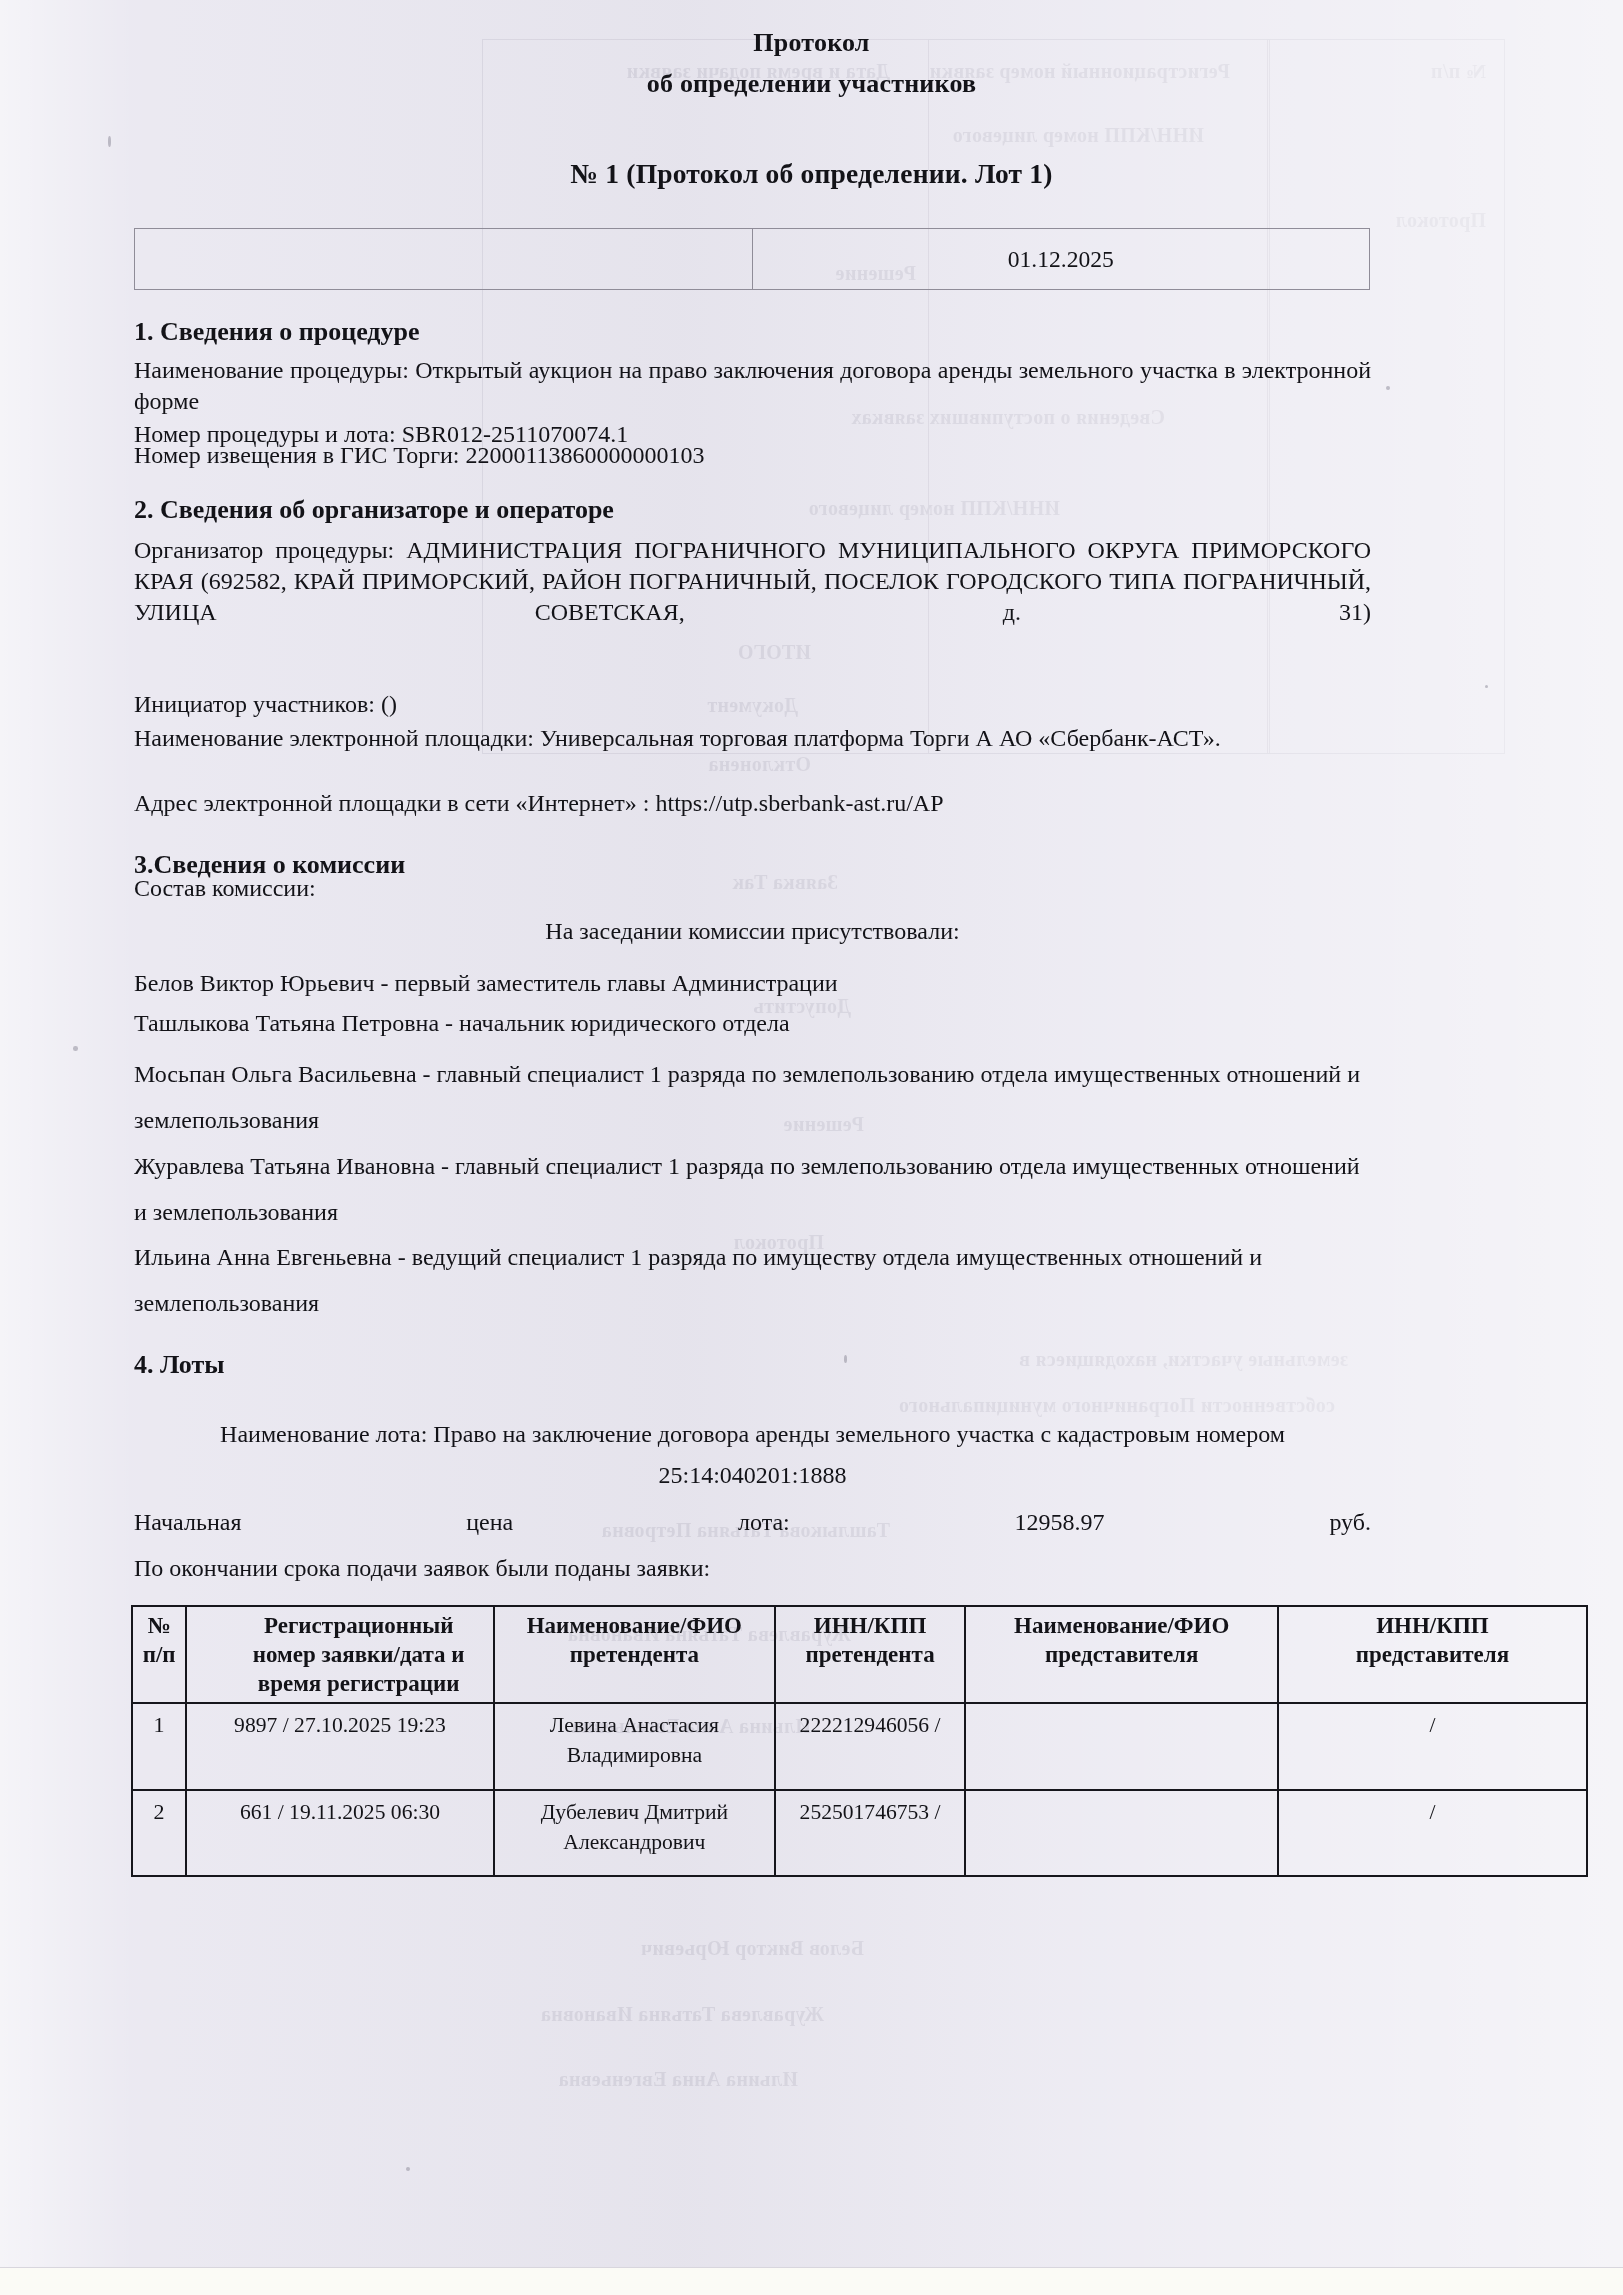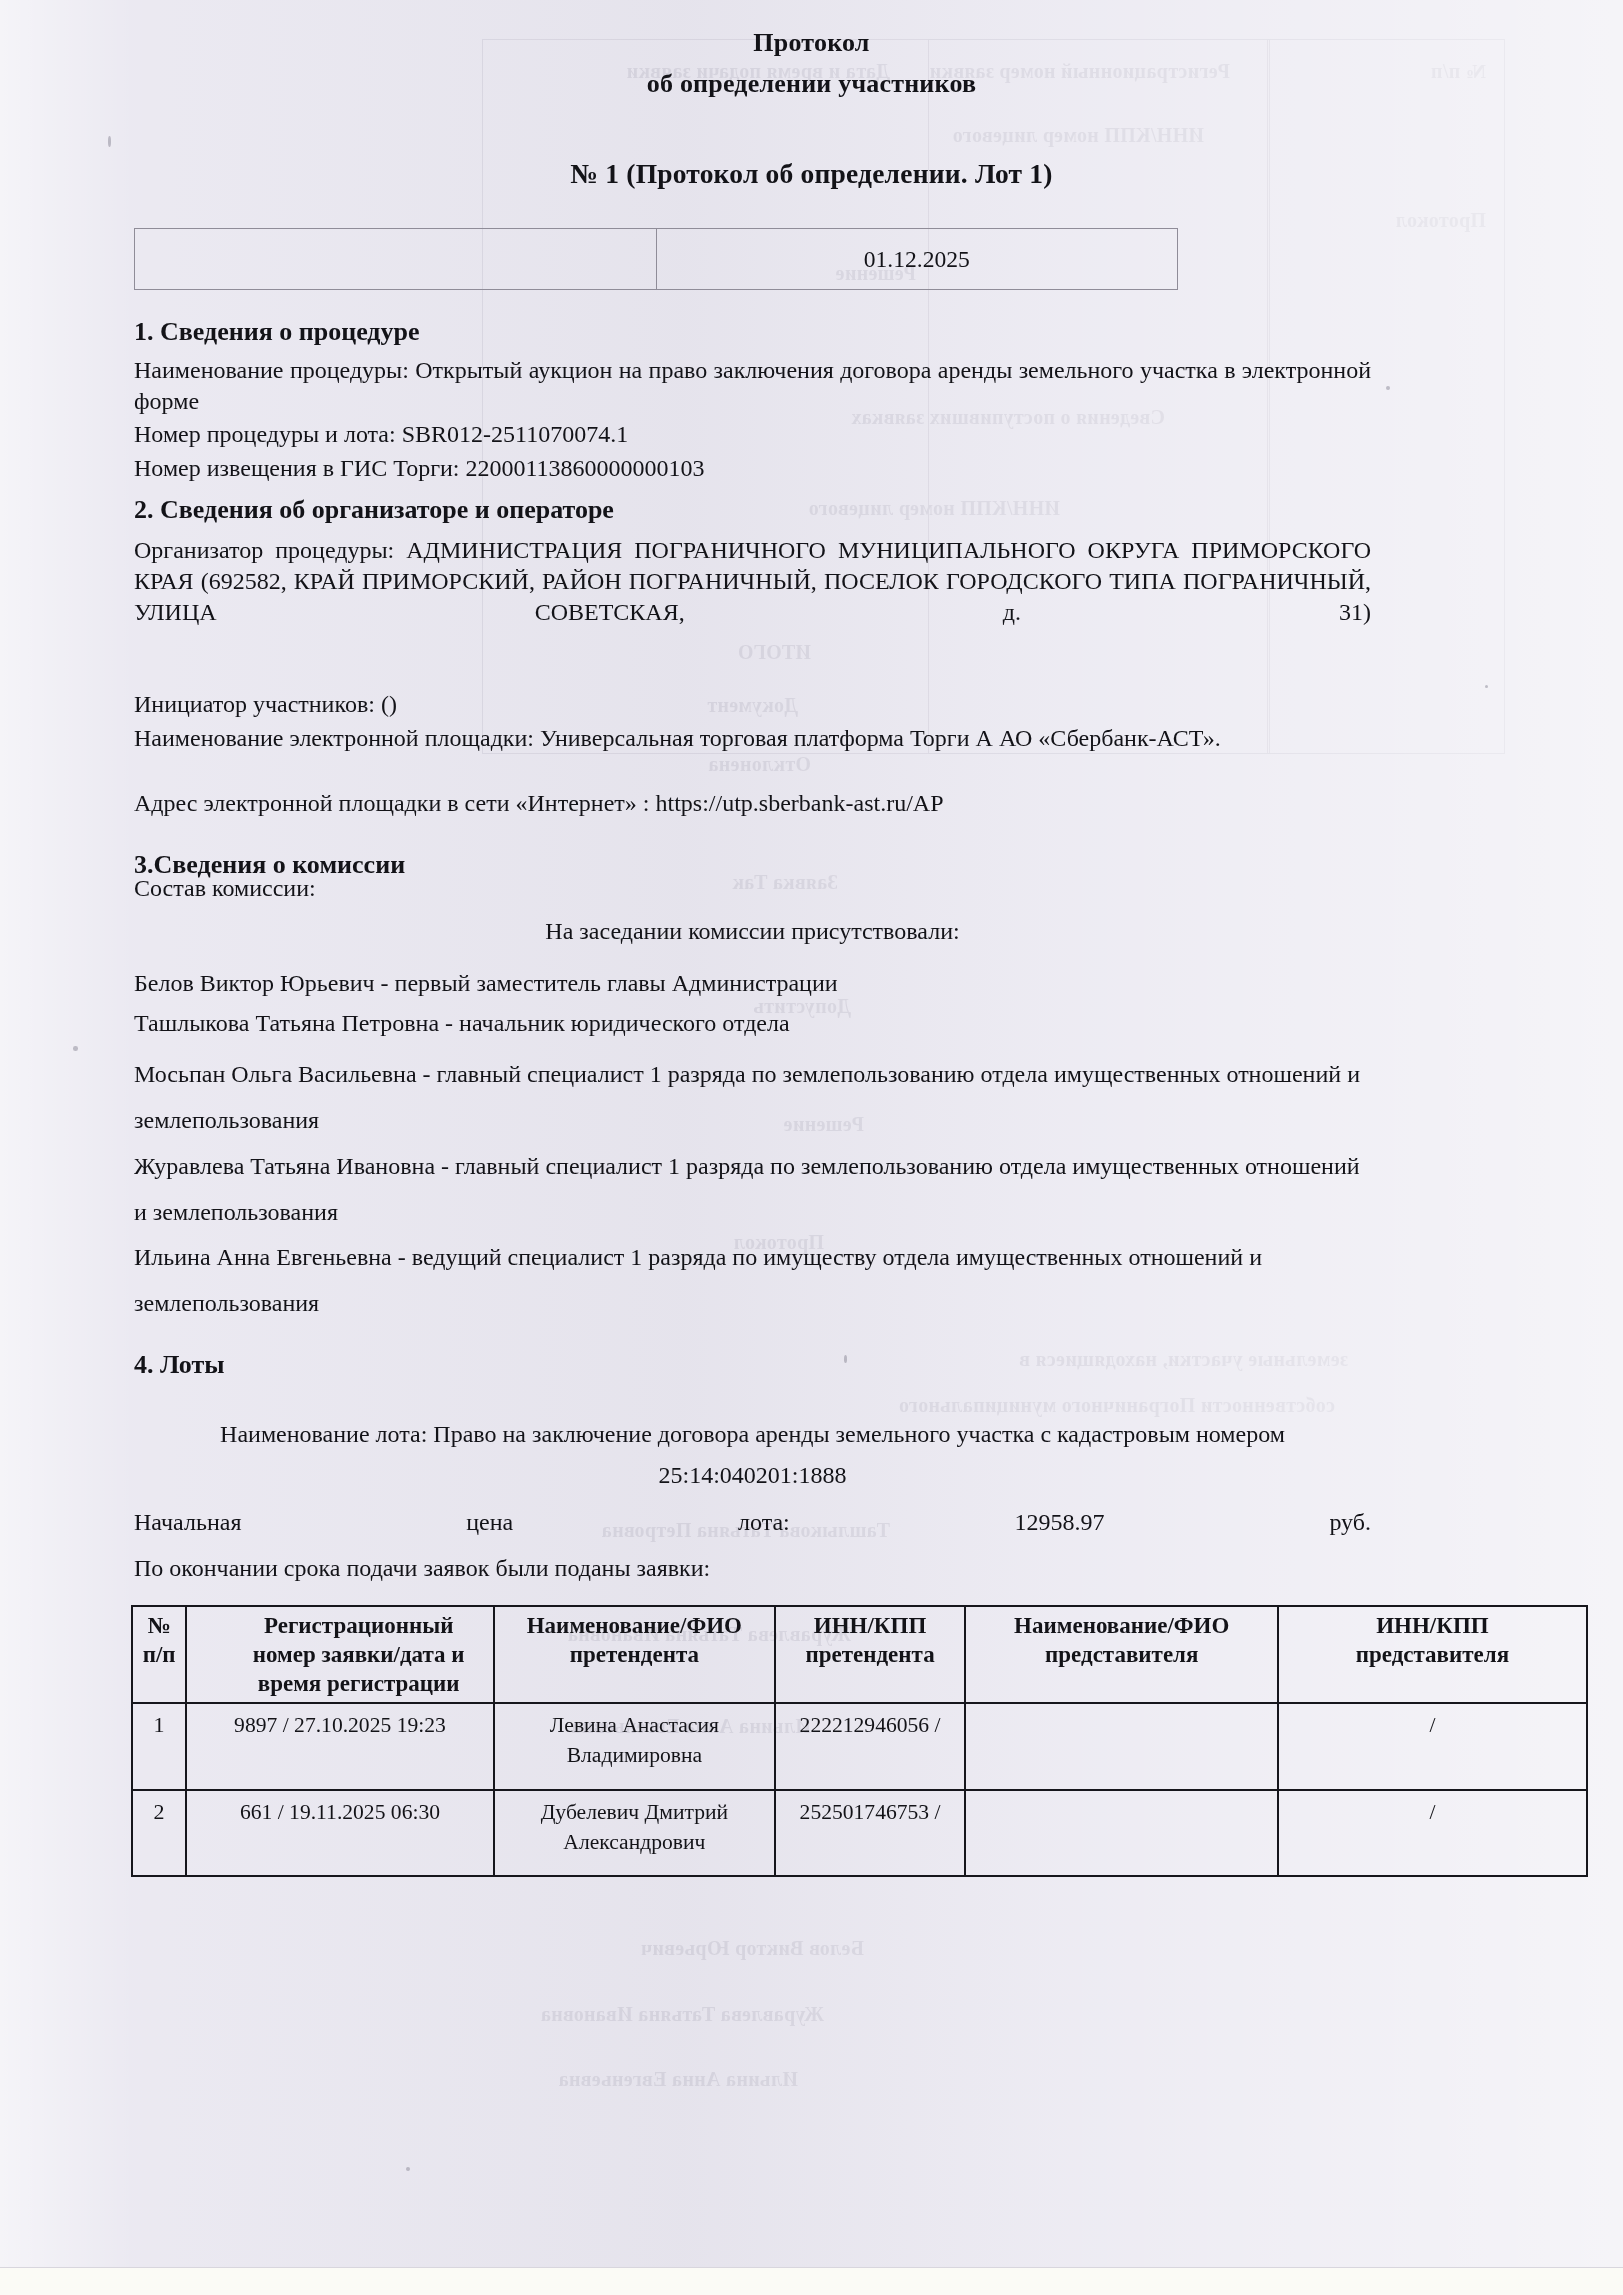--- a/index.html
+++ b/index.html
@@ -78,21 +78,21 @@
   }
   #title-line1 { top: 27.5px;  font-size: 26px; }
   #title-line2 { top: 69px; font-size: 26px; }
   #title-line3 { top: 158px; font-size: 27.5px; }
 
   
   #date-strip {
     position: absolute;
     left: 134px;
     top: 228px;
-    width: 1044px;
+    width: 1236px;
     border-collapse: collapse;
     font-size: 23.6px;
     padding-left: 44px;
   }
   #date-strip td {
     border: 0.7px solid #8f8c98;
     height: 60px;
     vertical-align: middle;
     padding: 0 18.3px;
   }
@@ -212,21 +212,21 @@
         <tr>
           <td class="date-left"></td>
           <td class="date-right">01.12.2025</td>
         </tr>
       </tbody>
     </table>
 
     <div class="sec-head" style="top:317px;">1. Сведения о процедуре</div>
     <div class="para just-nolast" style="top:355px;">Наименование процедуры: Открытый аукцион на право заключения договора аренды земельного участка в электронной форме</div>
     <div class="para" style="top:419px;">Номер процедуры и лота: SBR012-2511070074.1</div>
-    <div class="para" style="top:453px;">Номер извещения в ГИС Торги: 22000113860000000103</div>
+    <div class="para" style="top:440px;">Номер извещения в ГИС Торги: 22000113860000000103</div>
 
     <div class="sec-head" style="top:495px;">2. Сведения об организаторе и операторе</div>
     <div class="para justify" style="top:535px;">Организатор процедуры: АДМИНИСТРАЦИЯ ПОГРАНИЧНОГО МУНИЦИПАЛЬНОГО ОКРУГА ПРИМОРСКОГО КРАЯ (692582, КРАЙ ПРИМОРСКИЙ, РАЙОН ПОГРАНИЧНЫЙ, ПОСЕЛОК ГОРОДСКОГО ТИПА ПОГРАНИЧНЫЙ, УЛИЦА СОВЕТСКАЯ, д. 31)</div>
     <div class="para" style="top:689px;">Инициатор участников: ()</div>
     <div class="para just-nolast" style="top:723px;">Наименование электронной площадки: Универсальная торговая платформа Торги А АО «Сбербанк-АСТ».</div>
     <div class="para" style="top:788px;">Адрес электронной площадки в сети «Интернет» : https://utp.sberbank-ast.ru/AP</div>
 
     <div class="sec-head" style="top:850px;font-family:Liberation Serif, serif;">3.Сведения о комиссии</div>
     <div class="para" style="top:873px;">Состав комиссии:</div>
     <div class="para" style="top:916px;text-align:center;">На заседании комиссии присутствовали:</div>

